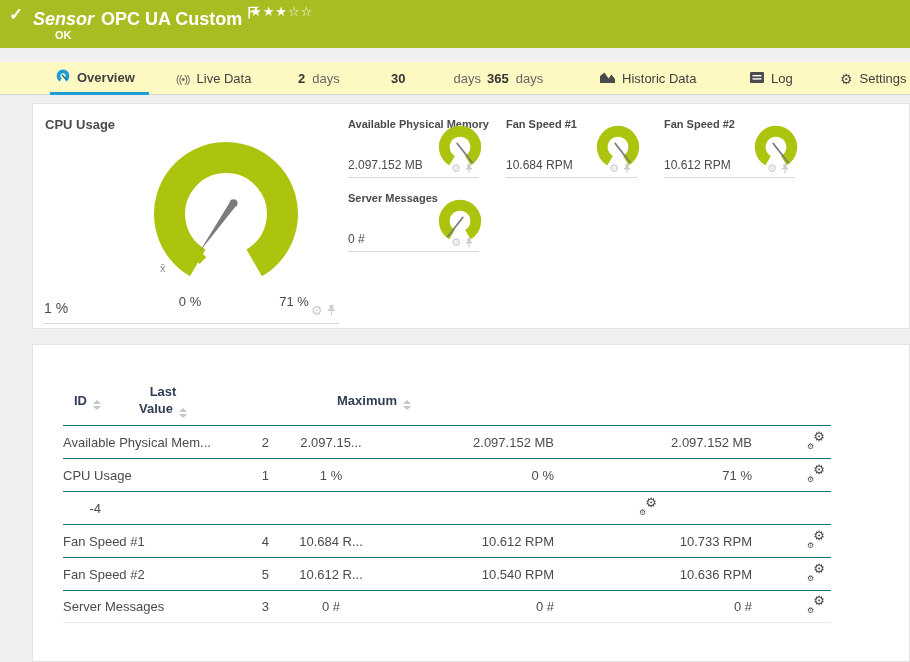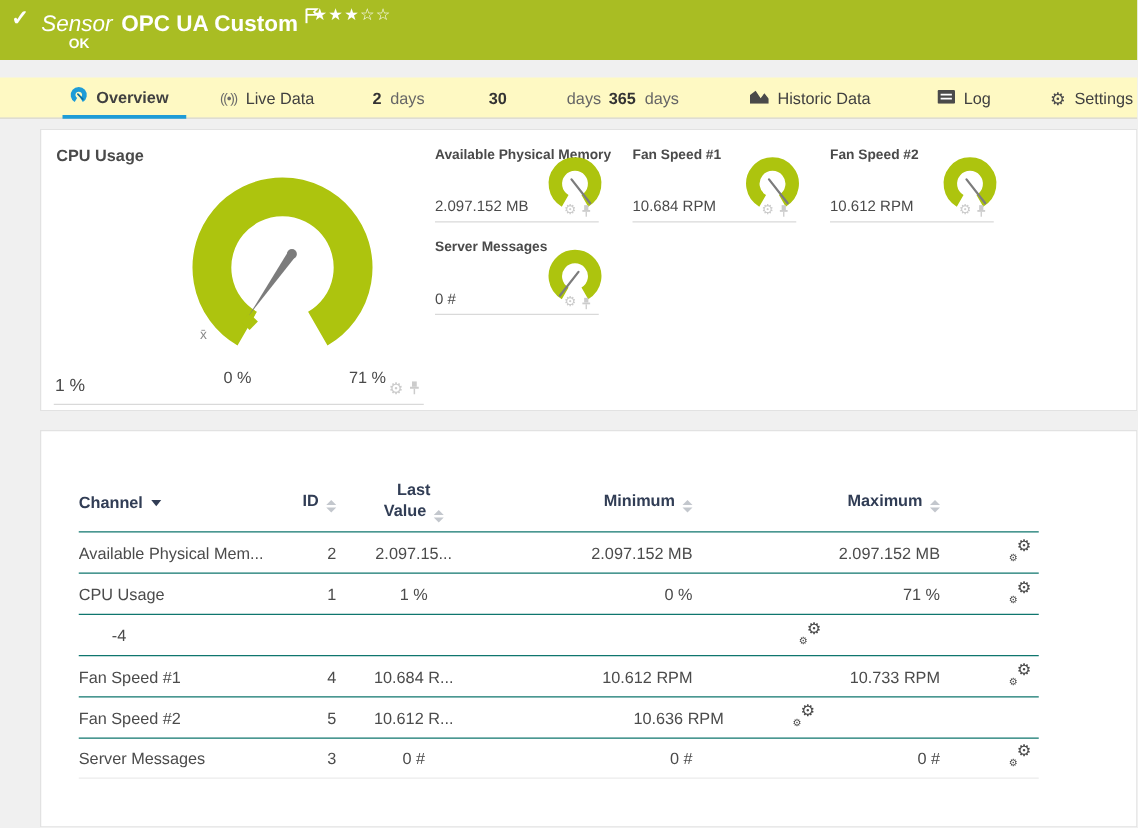--- a/index.html
+++ b/index.html
@@ -4,21 +4,21 @@
 <style>
   * { margin:0; padding:0; box-sizing:border-box; }
   html,body { background:#f0f0f0; }
   body { font-family:"Liberation Sans", sans-serif; }
   #app { position:relative; width:910px; height:662px; background:#f0f0f0; overflow:hidden; }
 
   
   .sensor-header { position:absolute; left:0; top:0; width:910px; height:48px; background:#a9bd23; color:#fff; }
   .hdr-check { position:absolute; left:9px; top:4px; font-size:17px; font-weight:bold; }
   .hdr-titleline { position:absolute; left:33px; top:3px; font-size:18px; white-space:nowrap; }
-  .hdr-kind { font-style:italic; font-weight:400; margin-right:7px; }
+  .hdr-kind { font-style:italic; font-weight:700; margin-right:7px; }
   .hdr-name { font-weight:700; }
   .hdr-flag { display:inline-block; vertical-align:6px; margin-left:6px; }
   .hdr-stars { position:absolute; left:250px; top:4px; font-size:13px; letter-spacing:1px; }
   .hdr-status { position:absolute; left:55px; top:29px; font-size:11px; font-weight:700; }
 
   
   .tabbar { position:absolute; left:0; top:62px; width:910px; height:33px; background:#fef9c3; border-bottom:1px solid #d5d5d5; }
   .tab { position:absolute; top:0; height:33px; display:flex; align-items:center; gap:7px; font-size:13px; color:#404040; cursor:pointer; white-space:nowrap; }
   .tab.active { border-bottom:3px solid #1e9cd7; font-weight:700; padding:0 14px 0 6px; }
   .tab .num { font-weight:700; color:#333; }
@@ -239,34 +239,29 @@
             </svg>
           </span>
       </div>
     </div>
   </div>
 
   <div class="panel" id="panel-table">
     <div class="tbl">
 
       <div class="trow thead">
-        <div class="c-channel"><span>Channel</span><span class="caret-down"></span></div>
         <div class="c-id"><span>ID</span><span class="sort">
               <i class="up"></i>
               <i class="down"></i>
             </span></div>
         <div class="c-gap"></div>
         <div class="c-last"><span class="hdr-2line"><span>Last</span><br><span>Value</span><span class="sort">
                 <i class="up"></i>
                 <i class="down"></i>
               </span></span></div>
-        <div class="c-min"><span>Minimum</span><span class="sort">
-              <i class="up"></i>
-              <i class="down"></i>
-            </span></div>
         <div class="c-max"><span>Maximum</span><span class="sort">
               <i class="up"></i>
               <i class="down"></i>
             </span></div>
         <div class="c-set"></div>
       </div>
 
       <div class="trow tbody-row">
         <div class="c-channel">Available Physical Mem...</div>
         <div class="c-id">2</div>
@@ -304,20 +299,21 @@
         <div class="c-min">10.612 RPM</div>
         <div class="c-max">10.733 RPM</div>
         <div class="c-set"><span class="row-gear"><span class="g-big">⚙</span><span class="g-small">⚙</span></span></div>
       </div>
 
       <div class="trow tbody-row">
         <div class="c-channel">Fan Speed #2</div>
         <div class="c-id">5</div>
         <div class="c-gap"></div>
         <div class="c-last">10.612 R...</div>
+        <div class="c-min">10.540 RPM</div>
         <div class="c-max">10.636 RPM</div>
         <div class="c-set"><span class="row-gear"><span class="g-big">⚙</span><span class="g-small">⚙</span></span></div>
       </div>
 
       <div class="trow tbody-row" style="border-bottom:1px solid #ececec;">
         <div class="c-channel">Server Messages</div>
         <div class="c-id">3</div>
         <div class="c-gap"></div>
         <div class="c-last">0 #</div>
         <div class="c-min">0 #</div>

